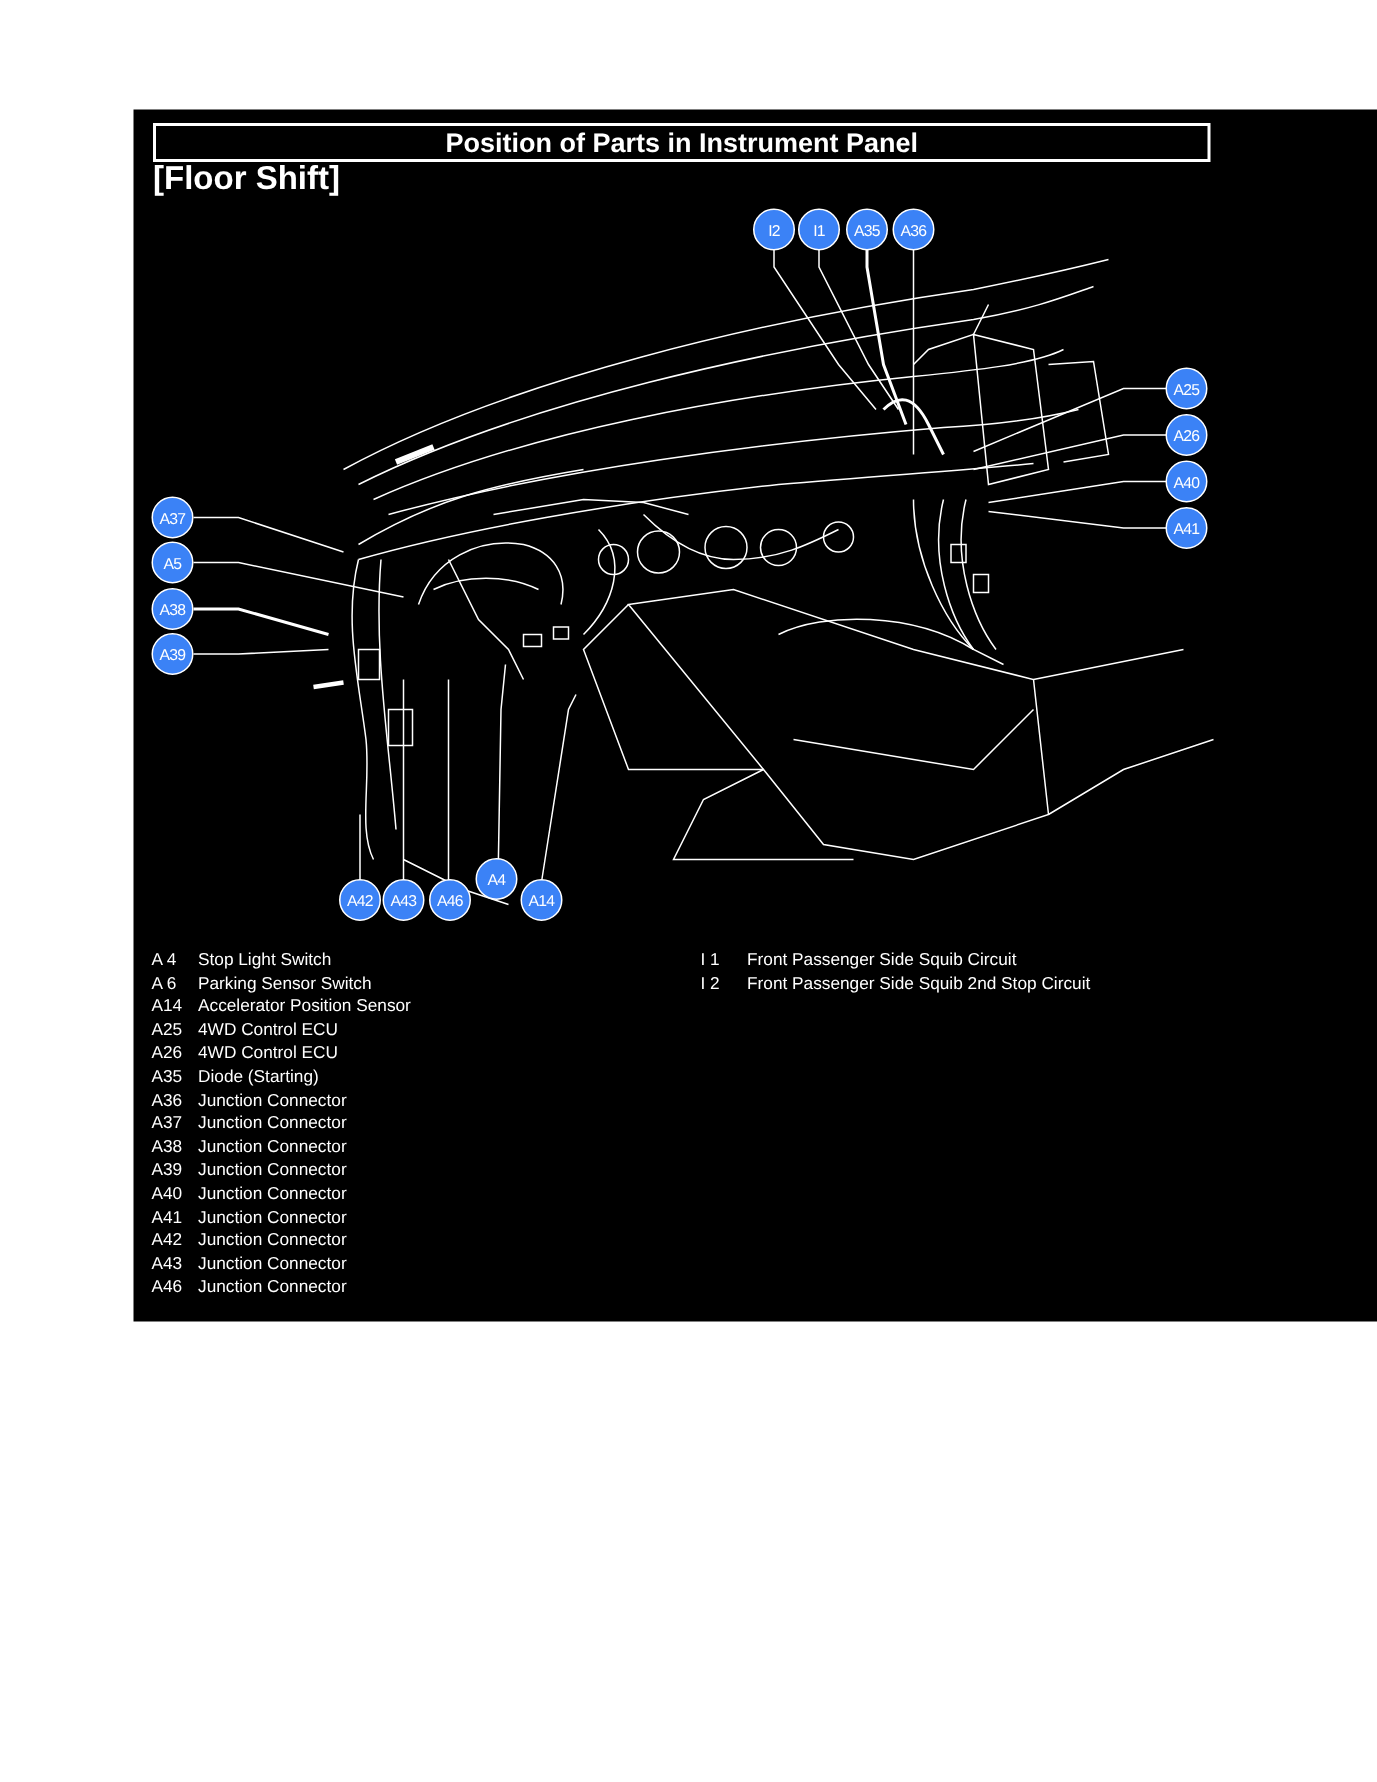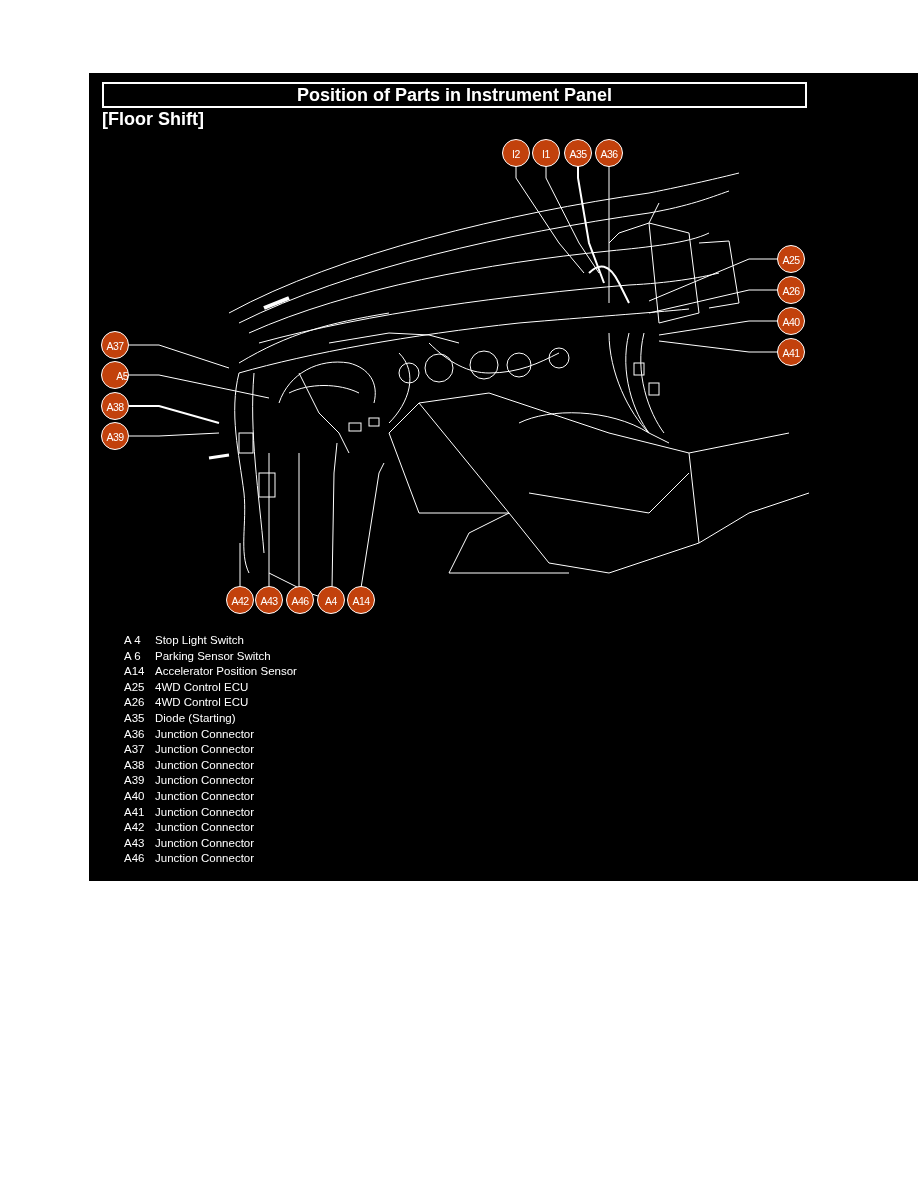--- a/index.html
+++ b/index.html
@@ -3,27 +3,27 @@
 <meta charset="utf-8">
 <style>
   html, body { margin: 0; padding: 0; background: #ffffff; }
   body { width: 918px; height: 1188px; position: relative; overflow: hidden;
          font-family: "Liberation Sans", sans-serif; }
   #panel { position: absolute; left: 89px; top: 73px; width: 864px; height: 808px; background: #000000; }
   #title-box { position: absolute; left: 13px; top: 9px; width: 701px; height: 22px;
                border: 2px solid #ffffff; color: #ffffff; text-align: center;
                font-weight: bold; font-size: 18px; line-height: 22px; }
   #subtitle { position: absolute; left: 13px; top: 35px; color: #ffffff; font-weight: bold;
-              font-size: 18px; line-height: 22px; }
+              font-size: 22px; line-height: 22px; }
   #diagram { position: absolute; left: 0; top: 0; width: 740px; height: 540px; }
   .callout { position: absolute; width: 28px; height: 28px; border: 1.5px solid #ffffff; border-radius: 50%;
              color: #ffffff; font-size: 10.5px; line-height: 28px; text-align: center; box-sizing: border-box;
-             letter-spacing: -0.5px; background: #c2410c; }
+             letter-spacing: -0.5px; background: #3b82f6; }
   .legend { position: absolute; color: #ffffff; font-size: 11.5px; }
-  .legend .row { height: 15.6px; line-height: 15.6px; white-space: nowrap; margin-left: 23px; }
+  .legend .row { height: 15.6px; line-height: 15.6px; white-space: nowrap; }
   .legend .code { display: inline-block; width: 31px; }
   #legend-left { left: 12px; top: 560px; }
   #legend-right { left: 378px; top: 560px; }
 </style>
 </head>
 <body>
 
 <div id="panel">
   <div id="title-box">Position of Parts in Instrument Panel</div>
   <div id="subtitle">[Floor Shift]</div>
@@ -99,46 +99,50 @@
     <path d="M243 515 L 245 400 L 248 370"></path>
     <path d="M272 515 L 290 400 L 295 390"></path>
   </svg>
 
   <div class="callout" style="left:413px; top:66px;">I2</div>
   <div class="callout" style="left:443px; top:66px;text-align:center;">I1</div>
   <div class="callout" style="left:475px; top:66px;">A35</div>
   <div class="callout" style="left:506px; top:66px;">A36</div>
 
   <div class="callout" style="left:12px; top:258px;">A37</div>
-  <div class="callout" style="left:12px; top:288px;text-align:right;">A5</div>
+  <div class="callout" style="left:12px; top:288px;">A5</div>
   <div class="callout" style="left:12px; top:319px;">A38</div>
   <div class="callout" style="left:12px; top:349px;">A39</div>
 
   <div class="callout" style="left:688px; top:172px;">A25</div>
   <div class="callout" style="left:688px; top:203px;">A26</div>
   <div class="callout" style="left:688px; top:234px;">A40</div>
   <div class="callout" style="left:688px; top:265px;">A41</div>
 
   <div class="callout" style="left:137px; top:513px;">A42</div>
   <div class="callout" style="left:166px; top:513px;">A43</div>
   <div class="callout" style="left:197px; top:513px;">A46</div>
-  <div class="callout" style="left:228px; top:513px;">A4</div>
+  <div class="callout" style="left:228px; top:499px;">A4</div>
   <div class="callout" style="left:258px; top:513px;">A14</div>
 
   <div id="legend-left" class="legend">
     <div class="row"><span class="code">A  4</span><span>Stop Light Switch</span></div>
     <div class="row"><span class="code">A  6</span><span>Parking Sensor Switch</span></div>
     <div class="row"><span class="code">A14</span><span>Accelerator Position Sensor</span></div>
     <div class="row"><span class="code">A25</span><span>4WD Control ECU</span></div>
     <div class="row"><span class="code">A26</span><span>4WD Control ECU</span></div>
     <div class="row"><span class="code">A35</span><span>Diode (Starting)</span></div>
     <div class="row"><span class="code">A36</span><span>Junction Connector</span></div>
     <div class="row"><span class="code">A37</span><span>Junction Connector</span></div>
     <div class="row"><span class="code">A38</span><span>Junction Connector</span></div>
     <div class="row"><span class="code">A39</span><span>Junction Connector</span></div>
     <div class="row"><span class="code">A40</span><span>Junction Connector</span></div>
     <div class="row"><span class="code">A41</span><span>Junction Connector</span></div>
     <div class="row"><span class="code">A42</span><span>Junction Connector</span></div>
     <div class="row"><span class="code">A43</span><span>Junction Connector</span></div>
     <div class="row"><span class="code">A46</span><span>Junction Connector</span></div>
   </div>
 
+  <div id="legend-right" class="legend">
+    <div class="row"><span class="code">I   1</span><span>Front Passenger Side Squib Circuit</span></div>
+    <div class="row"><span class="code">I   2</span><span>Front Passenger Side Squib 2nd Stop Circuit</span></div>
+  </div>
 </div>
 
 </body></html>

